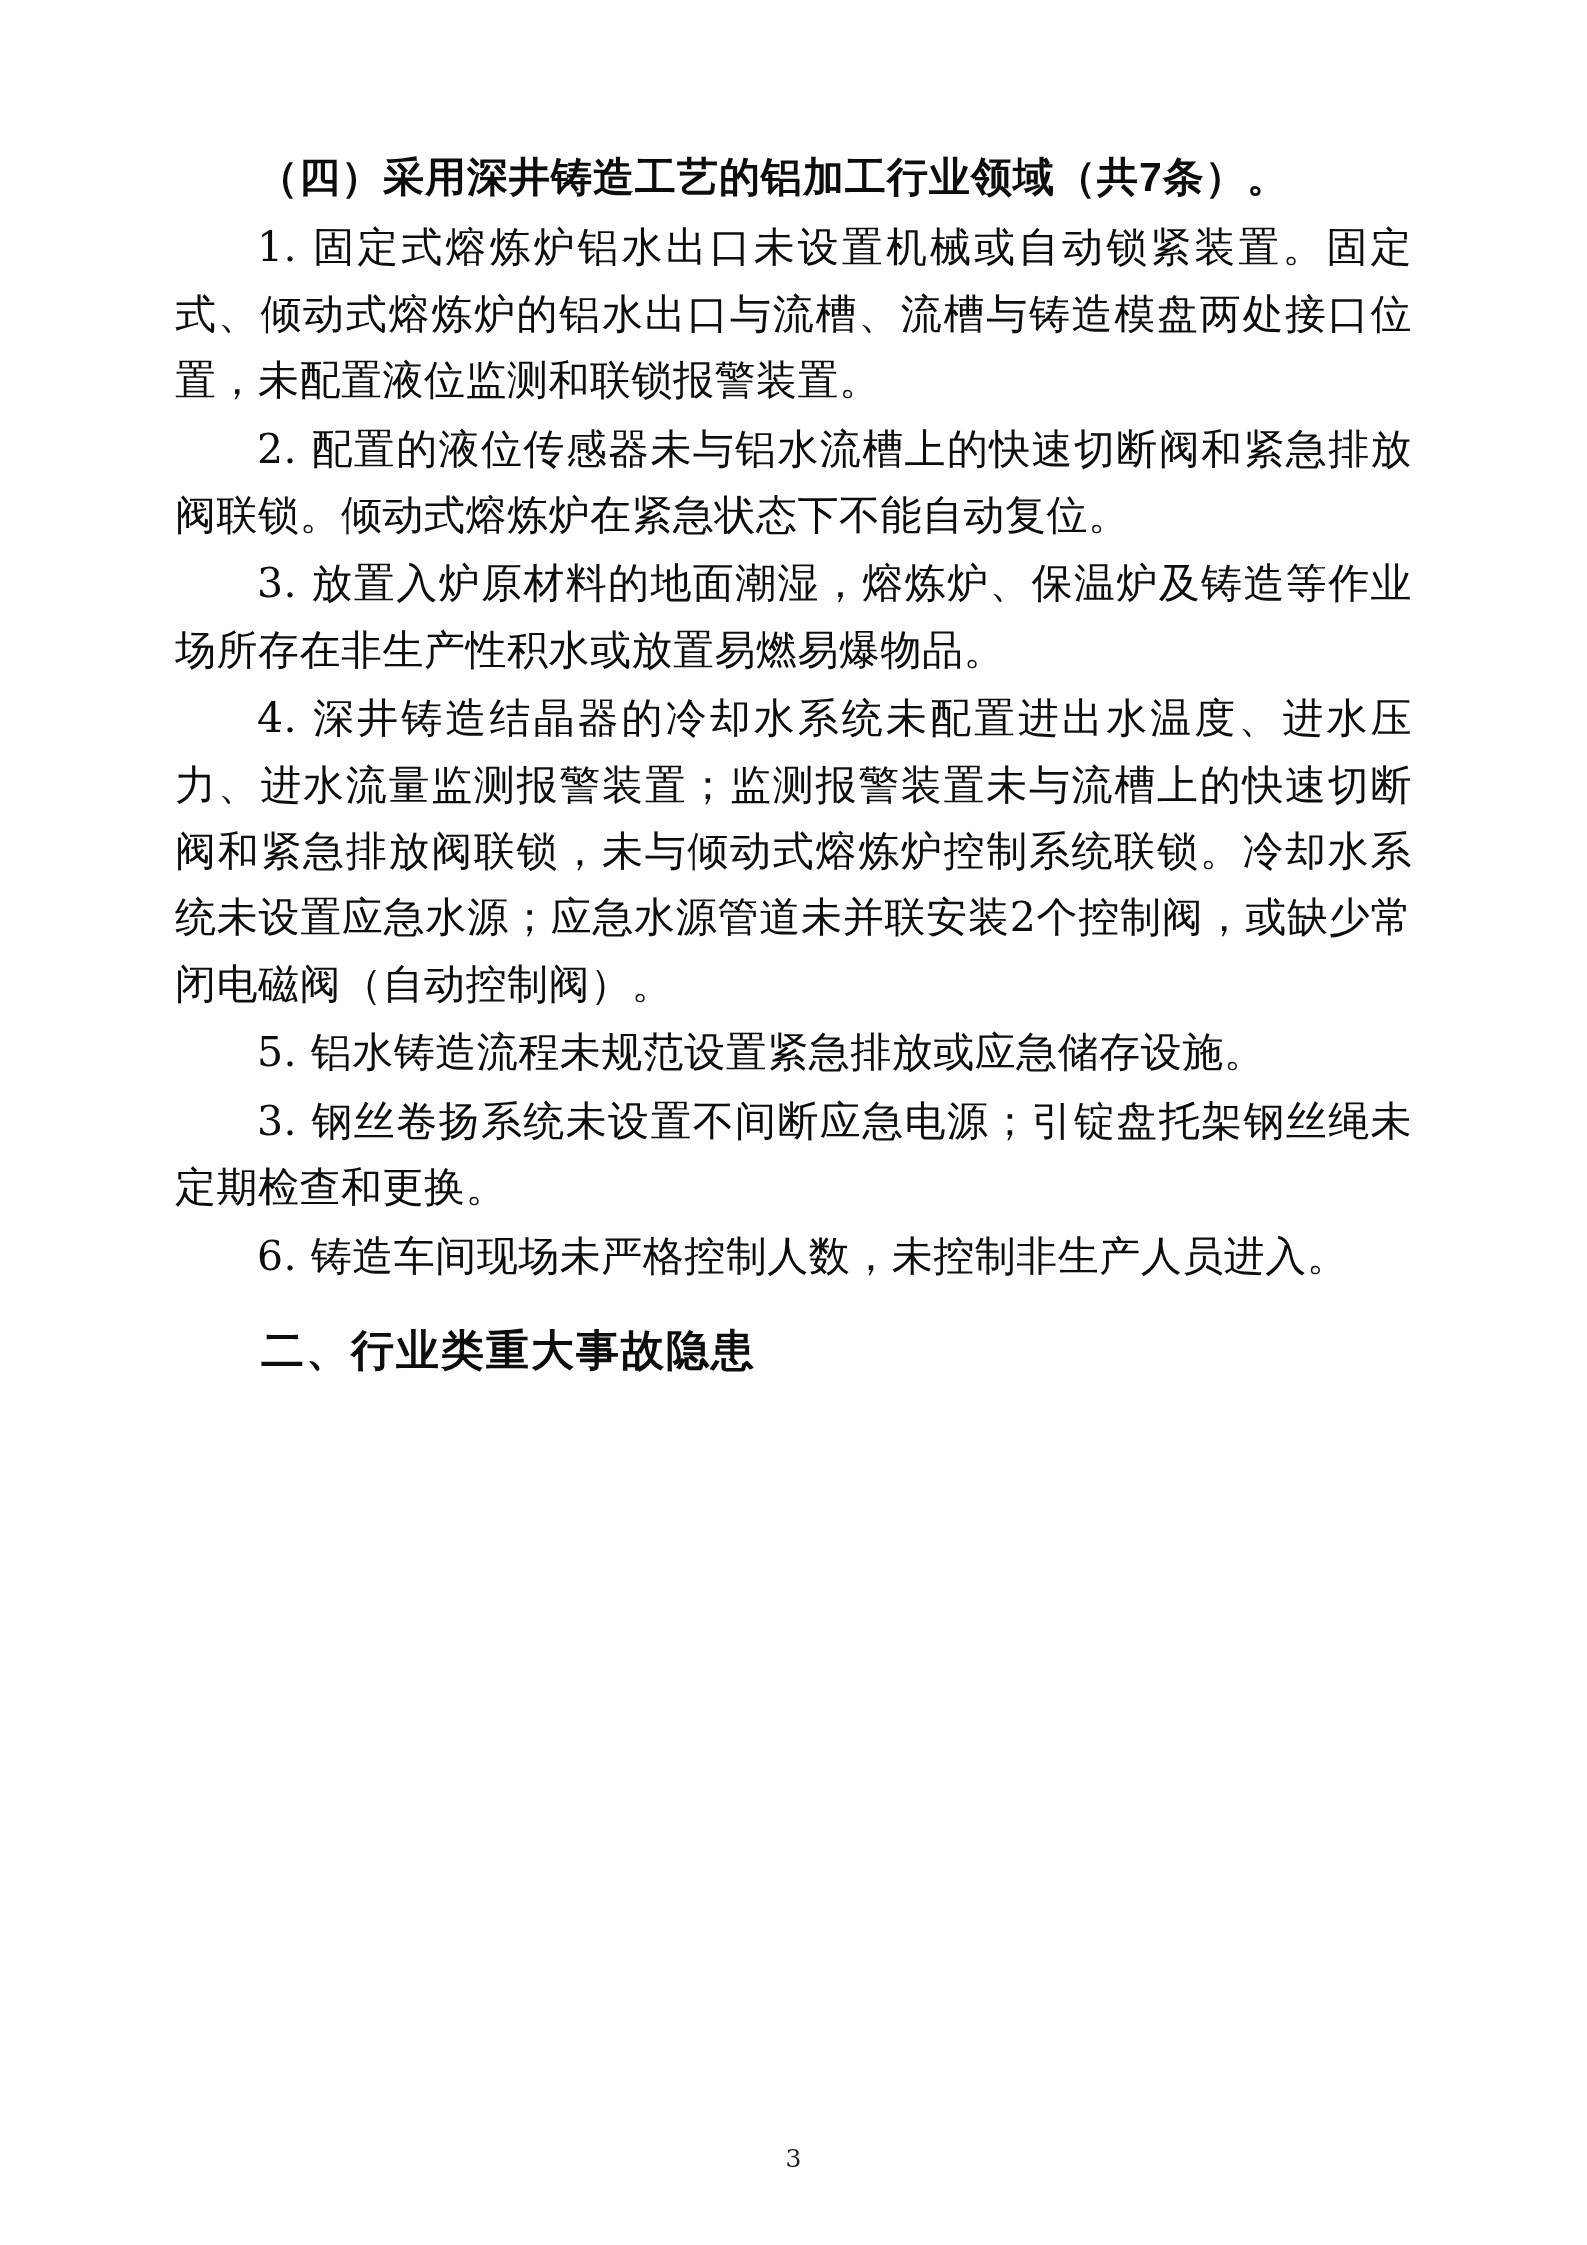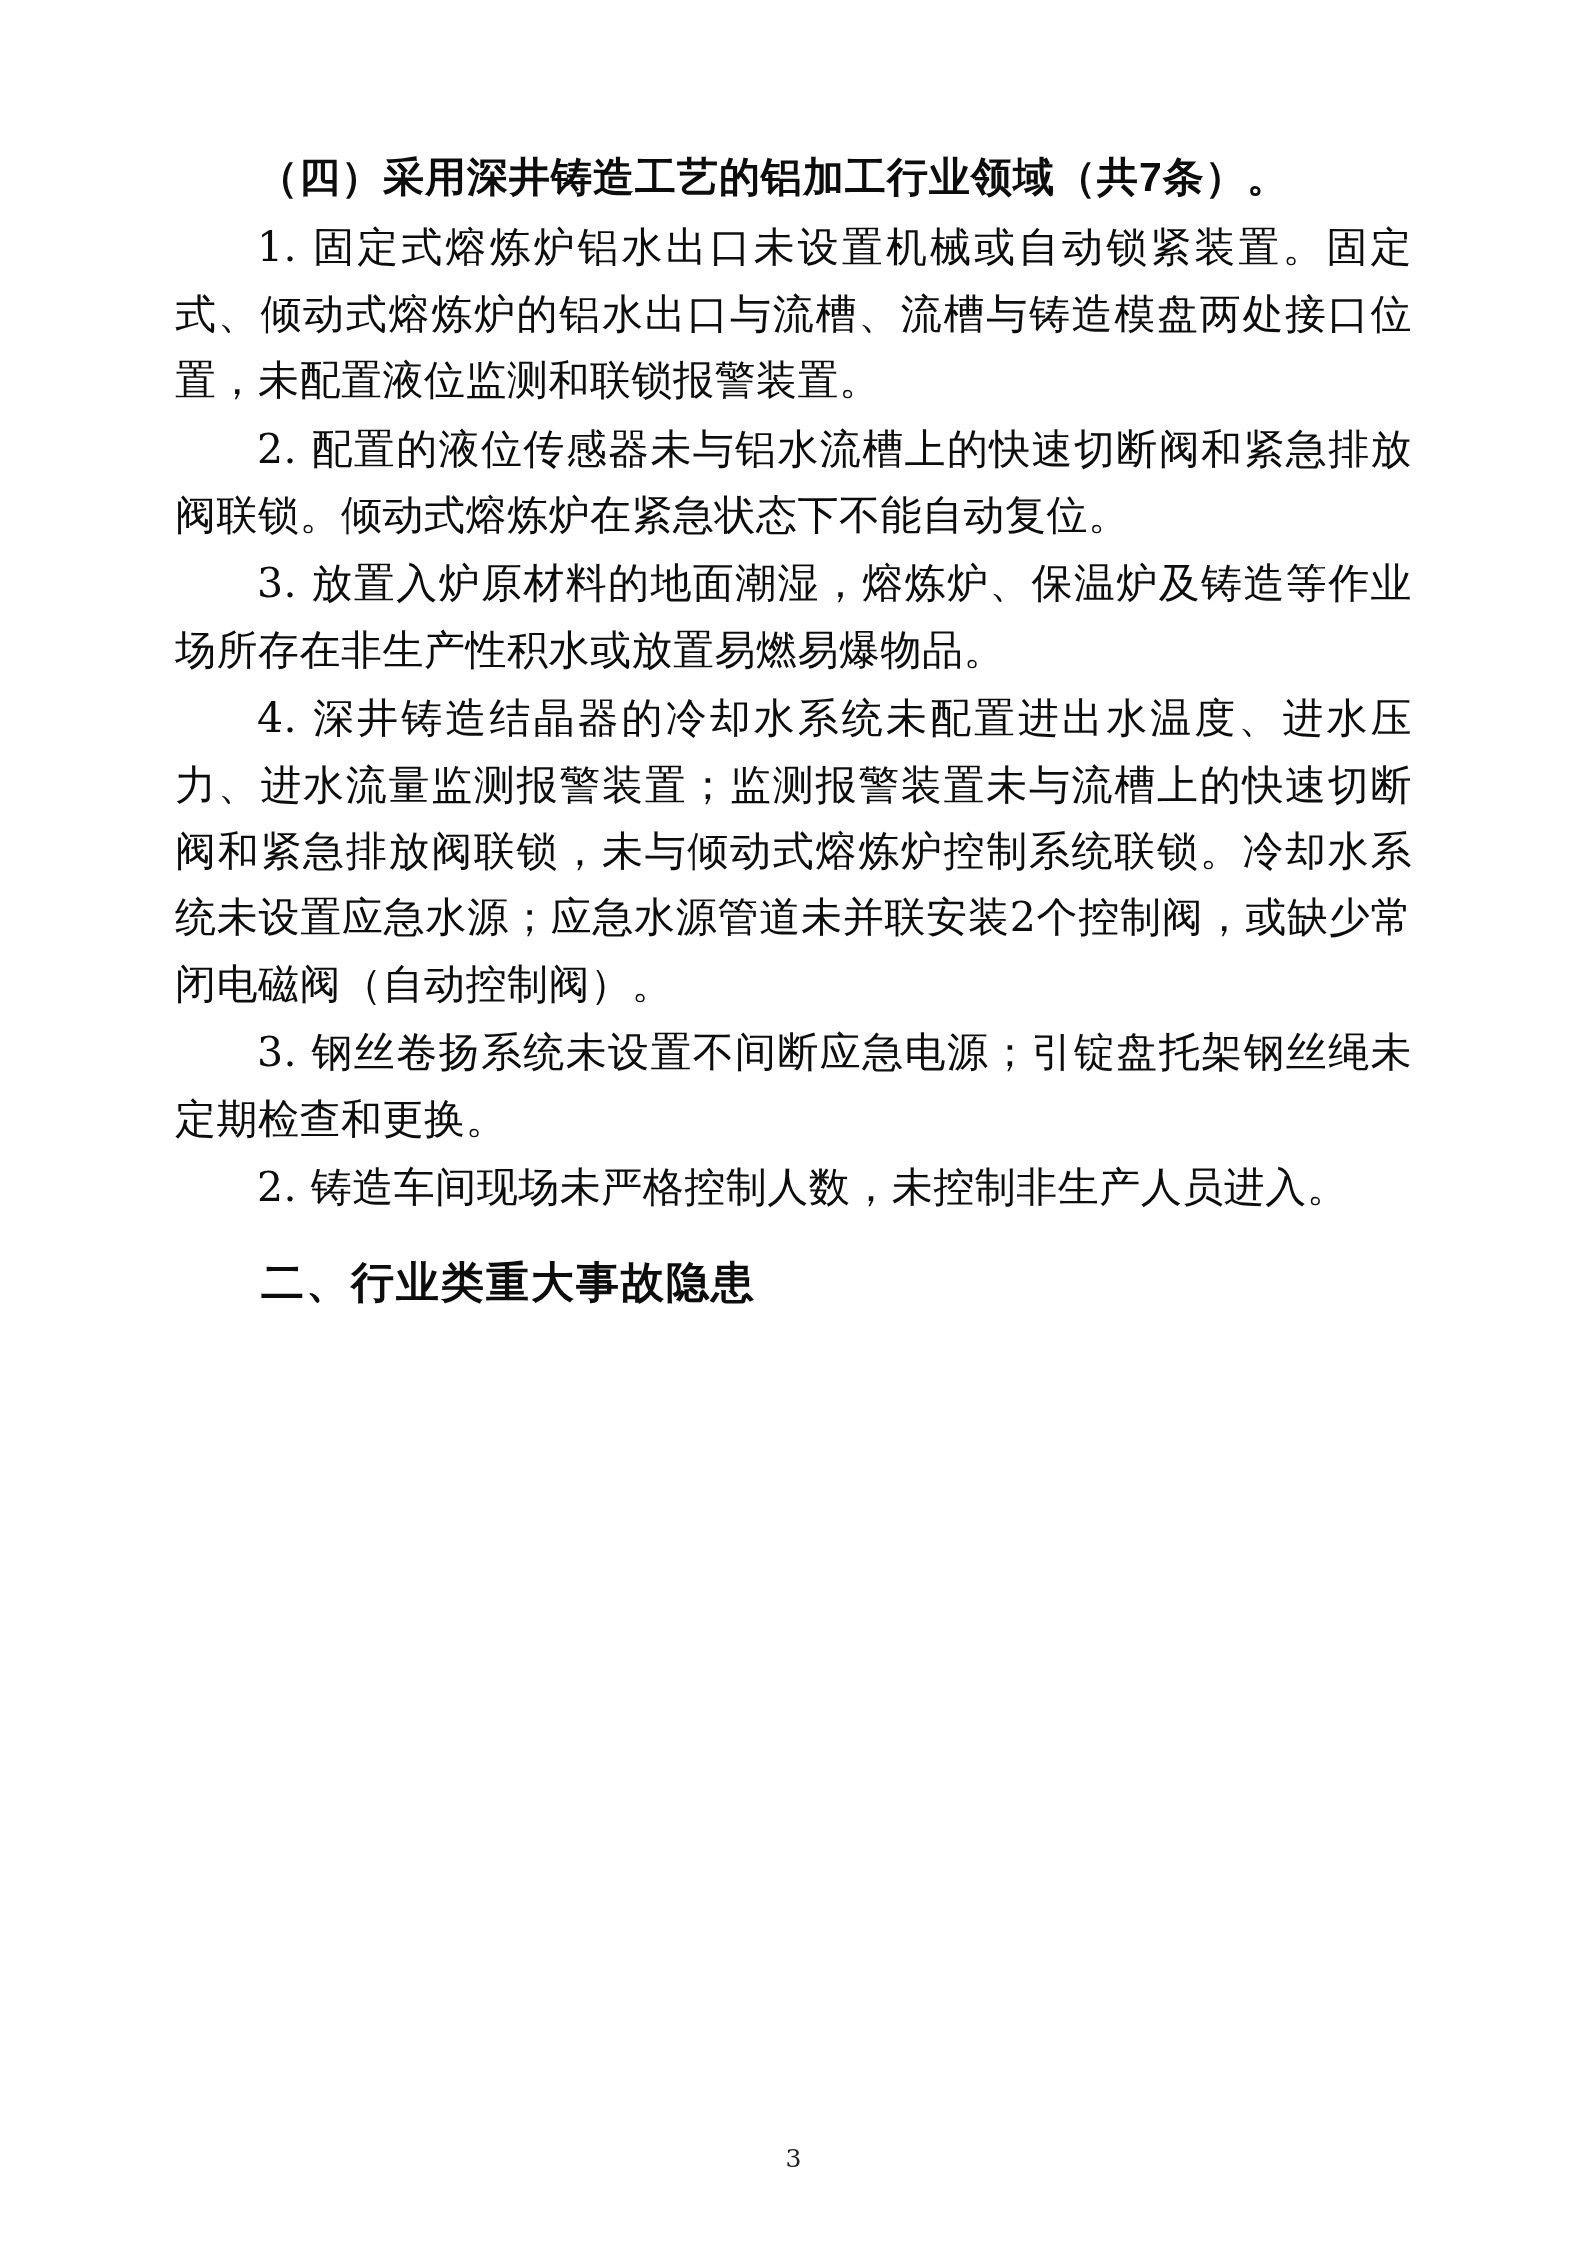--- a/index.html
+++ b/index.html
@@ -62,18 +62,19 @@
 </head>
 <body>
 
 <div class="page">
   <div class="doc-body">
     <p class="heading">（四）采用深井铸造工艺的铝加工行业领域（共7条）。</p>
     <p class="para">1. 固定式熔炼炉铝水出口未设置机械或自动锁紧装置。固定式、倾动式熔炼炉的铝水出口与流槽、流槽与铸造模盘两处接口位置，未配置液位监测和联锁报警装置。</p>
     <p class="para">2. 配置的液位传感器未与铝水流槽上的快速切断阀和紧急排放阀联锁。倾动式熔炼炉在紧急状态下不能自动复位。</p>
     <p class="para">3. 放置入炉原材料的地面潮湿，熔炼炉、保温炉及铸造等作业场所存在非生产性积水或放置易燃易爆物品。</p>
     <p class="para">4. 深井铸造结晶器的冷却水系统未配置进出水温度、进水压力、进水流量监测报警装置；监测报警装置未与流槽上的快速切断阀和紧急排放阀联锁，未与倾动式熔炼炉控制系统联锁。冷却水系统未设置应急水源；应急水源管道未并联安装2个控制阀，或缺少常闭电磁阀（自动控制阀）。</p>
+    <p class="para">5. 铝水铸造流程未规范设置紧急排放或应急储存设施。</p>
     <p class="para">3. 钢丝卷扬系统未设置不间断应急电源；引锭盘托架钢丝绳未定期检查和更换。</p>
-    <p class="para">2. 铸造车间现场未严格控制人数，未控制非生产人员进入。</p>
+    <p class="para">6. 铸造车间现场未严格控制人数，未控制非生产人员进入。</p>
     <p class="section-heading">二、行业类重大事故隐患</p>
   </div>
   <div class="page-number">3</div>
 </div>
 
 </body></html>

